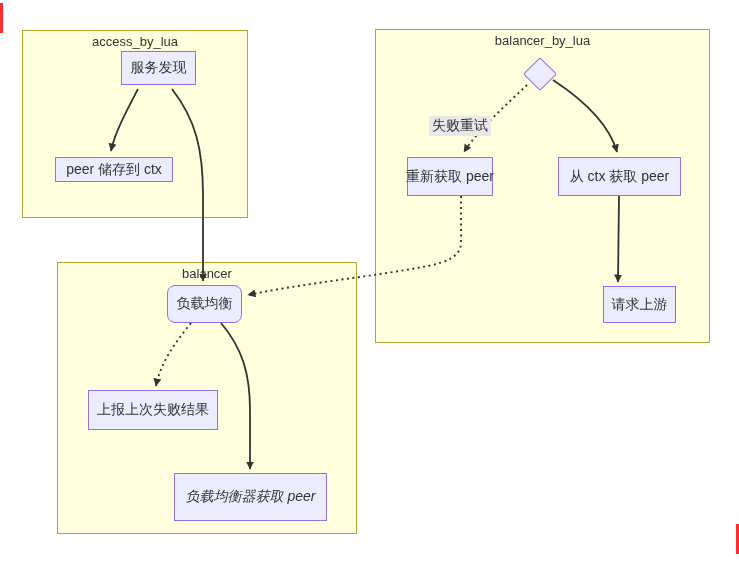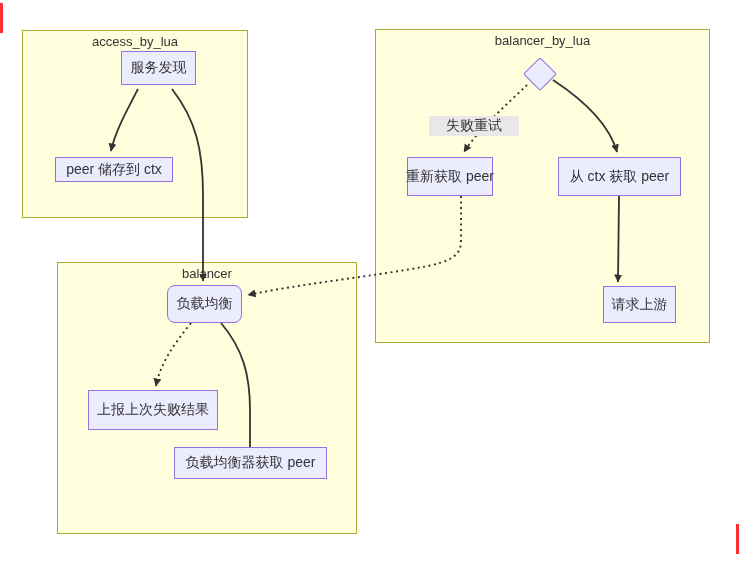--- a/index.html
+++ b/index.html
@@ -43,30 +43,30 @@
     color:#333333;
     white-space:nowrap;
   }
   #node-service-discovery{left:121px;top:51px;width:75px;height:34px;}
   #node-peer-store{left:55px;top:157px;width:118px;height:25px;}
   #node-retry-get-peer{left:407px;top:157px;width:86px;height:39px;}
   #node-ctx-get-peer{left:558px;top:157px;width:123px;height:39px;}
   #node-request-upstream{left:582px;top:286px;width:73px;height:37px;margin-left:21px;}
   #node-load-balance{left:167px;top:285px;width:75px;height:38px;border-radius:8px;}
   #node-report-failure{left:88px;top:390px;width:130px;height:40px;}
-  #node-lb-get-peer{left:174px;top:447px;width:153px;height:32px;}
+  #node-lb-get-peer{left:174px;top:473px;width:153px;height:48px;font-style:italic;}
   #node-retry-decision{
     left:528px;top:62px;width:24px;height:24px;
     transform:rotate(45deg);
     border-radius:2px;
   }
   .edge-label{
     position:absolute;
     left:429px;top:116px;
-    padding:1px 17px;
+    padding:1px 3px;
     background:#e8e8e8;
     font-size:14px;
     color:#333333;
     white-space:nowrap;
   }
   .red-artifact{
     position:absolute;
     width:3px;height:30px;
     background:#ff2d2d;
   }

